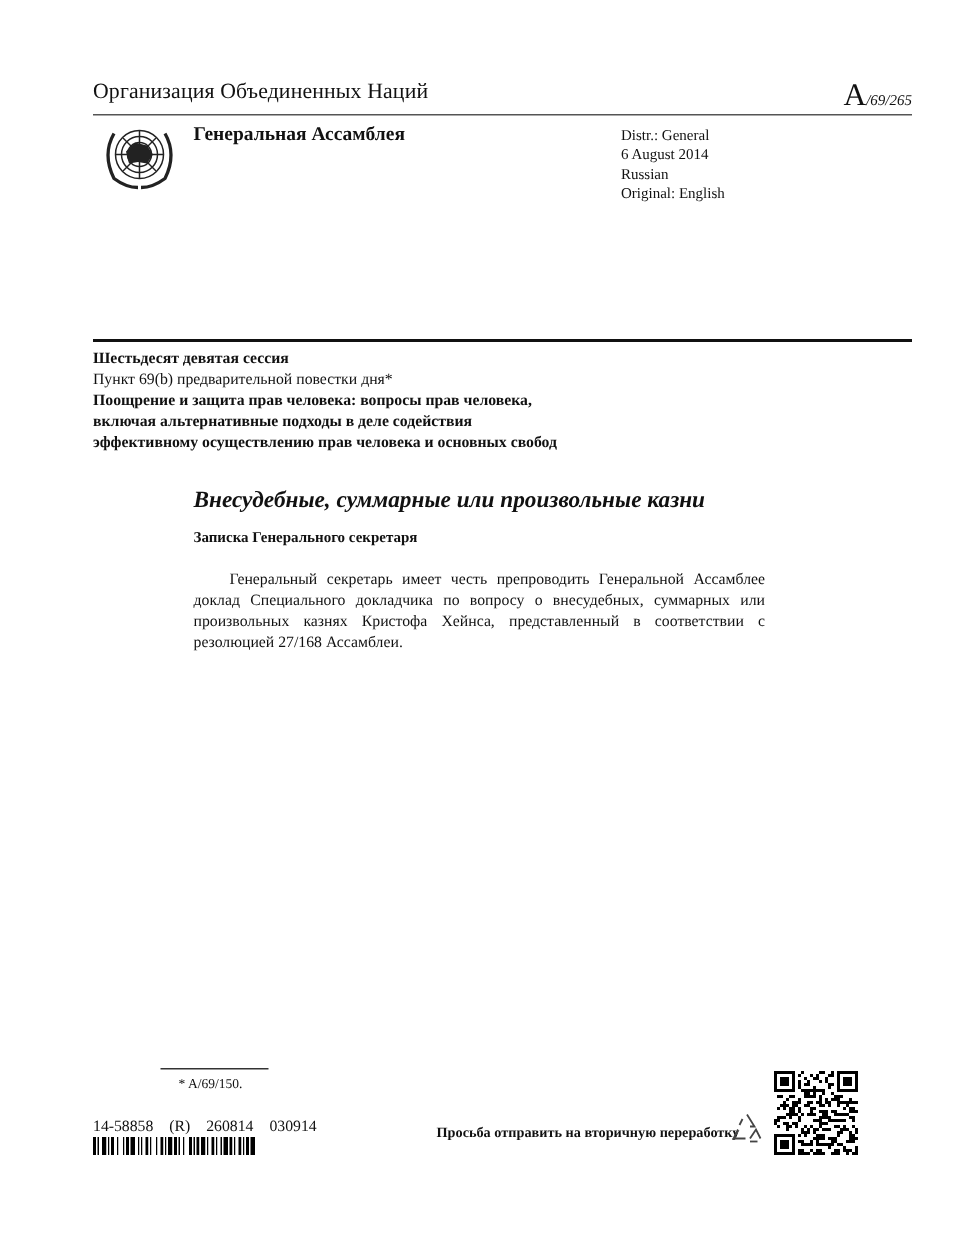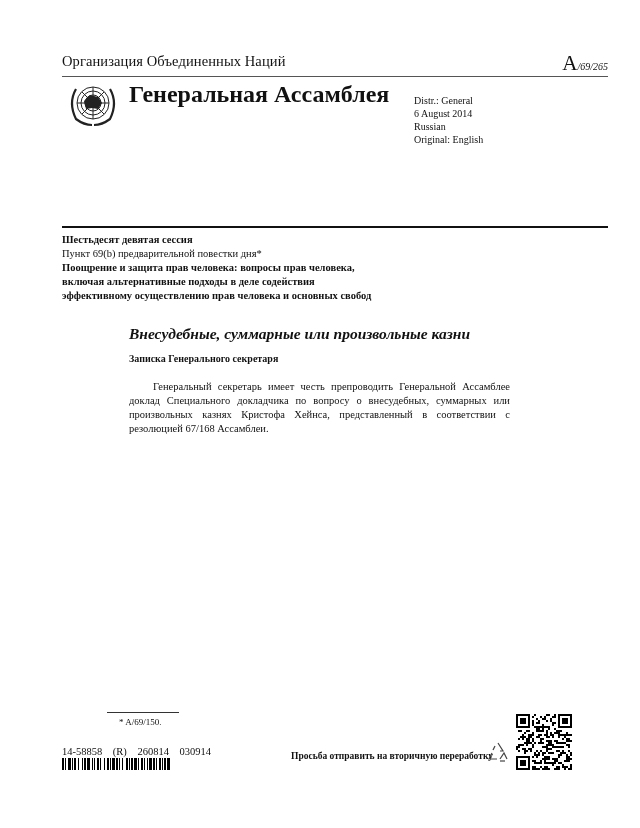--- a/index.html
+++ b/index.html
@@ -7,23 +7,23 @@
   body { position:relative; font-family:"Liberation Serif", "DejaVu Serif", serif; color:#111; }
   .abs { position:absolute; }
 
   .org { left:62px; top:53px; font-size:14.5px; letter-spacing:0.1px; }
   .symbol { right:32px; top:51px; white-space:nowrap;text-align:right; }
   .symbol .big { font-size:21px; font-weight:normal; }
   .symbol .small { font-size:10px; font-style:italic; }
   .rule-top { left:62px; top:76px; width:546px; height:1px; background:#555; }
 
   .logo { left:64px; top:79px; width:58px; height:50px; }
-  .assembly { left:129px; top:81px; font-size:24px; font-weight:bold; }
-
-  .distr { left:414px; top:94px; font-size:10px; line-height:13px; }
+  .assembly { left:129px; top:81px; font-size:13px; font-weight:bold; }
+
+  .distr { left:414px; top:84px; font-size:10px; line-height:13px; }
 
   .rule-thick { left:62px; top:226px; width:546px; height:2px; background:#111; }
 
   .session { left:62px; top:233px; width:310px; font-size:10.5px; line-height:14px; }
   .session .b { font-weight:bold; }
 
   .title { left:129px; top:325px; font-size:15.5px; font-weight:bold;font-style:italic; }
   .subtitle { left:129px; top:353px; font-size:10px; font-weight:bold; }
   .para { left:129px; top:380px; width:381px; font-size:10.5px; line-height:14px; text-align:justify; text-indent:24px; }
 
@@ -78,21 +78,21 @@
 <div class="abs rule-thick"></div>
 
 <div class="abs session">
   <div class="b">Шестьдесят девятая сессия</div>
   <div>Пункт 69(b) предварительной повестки дня*</div>
   <div class="b">Поощрение и защита прав человека: вопросы прав человека, включая альтернативные подходы в деле содействия эффективному осуществлению прав человека и основных свобод</div>
 </div>
 
 <div class="abs title">Внесудебные, суммарные или произвольные казни</div>
 <div class="abs subtitle">Записка Генерального секретаря</div>
-<div class="abs para">Генеральный секретарь имеет честь препроводить Генеральной Ассамблее доклад Специального докладчика по вопросу о внесудебных, суммарных или произвольных казнях Кристофа Хейнса, представленный в соответствии с резолюцией 67/168 Ассамблеи.</div>
+<div class="abs para">Генеральный секретарь имеет честь препроводить Генеральной Ассамблее доклад Специального докладчика по вопросу о внесудебных, суммарных или произвольных казнях Кристофа Хейнса, представленный в соответствии с резолюцией 27/168 Ассамблеи.</div>
 
 <div class="abs fn-rule"></div>
 <div class="abs fn">* A/69/150.</div>
 
 <div class="abs jobno">14-58858 (R)   260814   030914</div>
 <div class="abs barcode" id="barcode">
     <span style="width: 2px; background: rgb(0, 0, 0);"></span>
     <span style="width: 1px; background: rgb(255, 255, 255);"></span>
     <span style="width: 1px; background: rgb(0, 0, 0);"></span>
     <span style="width: 2px; background: rgb(255, 255, 255);"></span>

